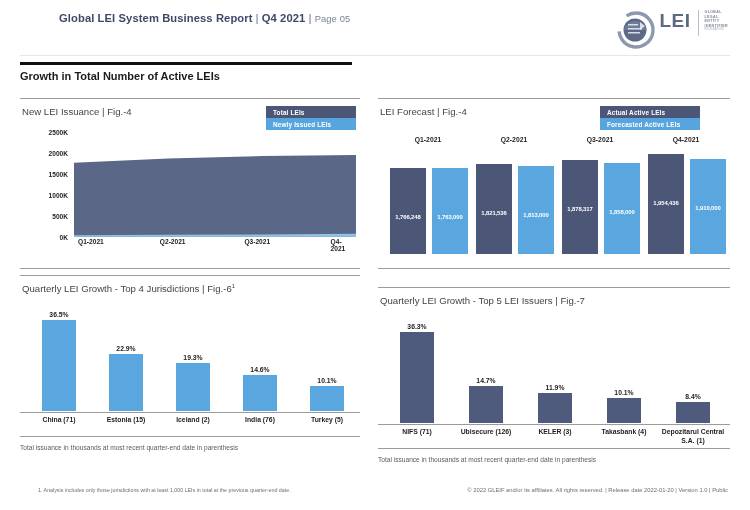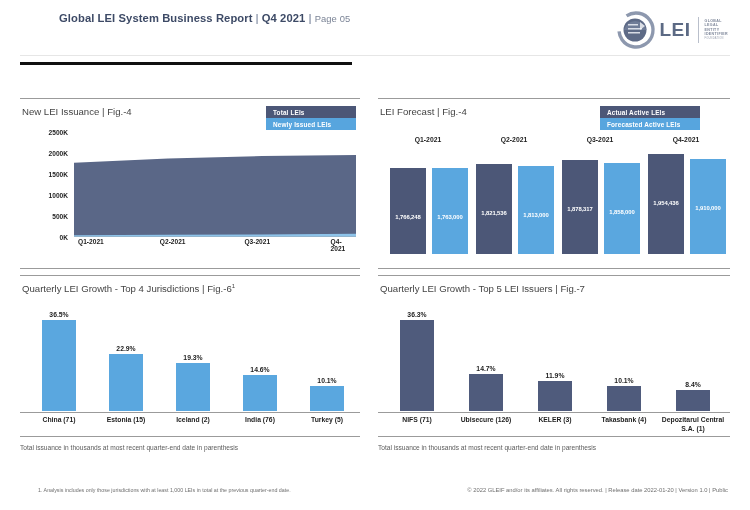--- a/index.html
+++ b/index.html
@@ -19,41 +19,41 @@
     position:absolute;left:27px;top:12px;
     font-size:11.2px;font-weight:bold;color:#3d4a66;white-space:nowrap;
     letter-spacing:.1px;
     margin-left:32px;
   }
   .hdr-title .sep{color:#9aa3b4;font-weight:bold;margin:0 3px;}
   .hdr-title .page{font-weight:normal;font-size:9.4px;color:#7b8496;}
   .hdr-rule{position:absolute;left:20px;top:55px;width:710px;height:1px;background:#e6e6e6;}
 
   
-  .logo{position:absolute;right:22px;top:10px;height:40px;display:flex;align-items:center;}
+  .logo{position:absolute;right:22px;top:10px;height:40px;display:flex;align-items:flex-start;}
   .logo-mark{width:40px;height:40px;position:relative;}
   .logo-word{font-size:19px;font-weight:bold;color:#5c6a84;letter-spacing:.5px;margin-left:3px;}
   .logo-div{width:1px;height:26px;background:#b9bfcb;margin:0 6px 0 7px;}
   .logo-sub{font-size:3.6px;line-height:4.6px;color:#7e879a;letter-spacing:.35px;font-weight:bold;}
   .logo-sub .tiny{font-size:2.6px;font-weight:normal;color:#9aa1b0;letter-spacing:.2px;}
 
   
   .sec-bar{position:absolute;left:20px;top:62px;width:332px;height:3px;background:#101010;}
   .sec-title{position:absolute;left:20px;top:70px;font-size:11px;font-weight:bold;color:#1b1b1b;}
 
   
   .panel{position:absolute;}
   .panel-rule{position:absolute;left:0;top:0;width:100%;height:1px;background:#9b9b9b;}
   .panel-title{position:absolute;left:2px;top:8px;font-size:9.6px;color:#444;font-weight:normal;white-space:nowrap;}
   .panel-title sup{font-size:6px;vertical-align:super;}
 
   .pA{left:20px;top:98px;width:340px;height:165px;}
   .pB{left:378px;top:98px;width:352px;height:165px;}
   .pC{left:20px;top:275px;width:340px;height:180px;}
-  .pD{left:378px;top:275px;width:352px;height:180px;}
+  .pD{left:378px;top:287px;width:352px;height:180px;}
 
   
   .legend{position:absolute;width:90px;}
   .legend div{font-size:6.4px;font-weight:bold;color:#ffffff;padding:2.5px 0 2.5px 7px;letter-spacing:.15px;}
   .lg-dark{background:#4c5777;}
   .lg-light{background:#57a5de;}
 
   
   .f4-wrap{position:absolute;left:0;top:34px;width:340px;height:125px;}
   .f4-yaxis{position:absolute;left:0;top:0;width:52px;height:105px;}
@@ -133,20 +133,21 @@
         <div>LEGAL</div>
         <div>ENTITY</div>
         <div>IDENTIFIER</div>
         <div class="tiny">FOUNDATION</div>
       </div>
     </div>
     <div class="hdr-rule"></div>
   </div>
 
   <div class="sec-bar"></div>
+  <div class="sec-title">Growth in Total Number of Active LEIs</div>
 
   <div class="panel pA">
     <div class="panel-rule"></div>
     <div class="panel-title">New LEI Issuance | Fig.-4</div>
 
     <div class="legend" style="right:4px;top:8px;">
       <div class="lg-dark">Total LEIs</div>
       <div class="lg-light">Newly Issued LEIs</div>
     </div>
 

